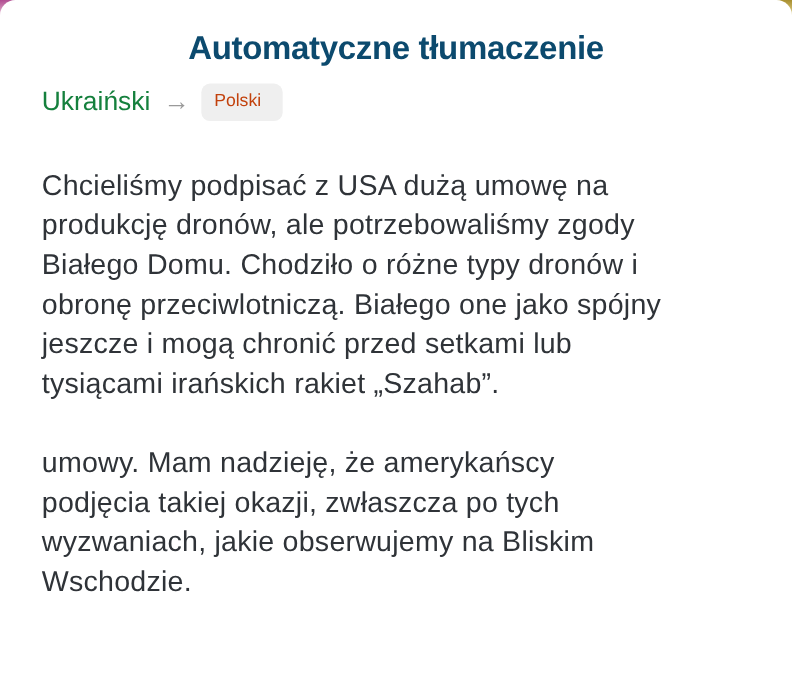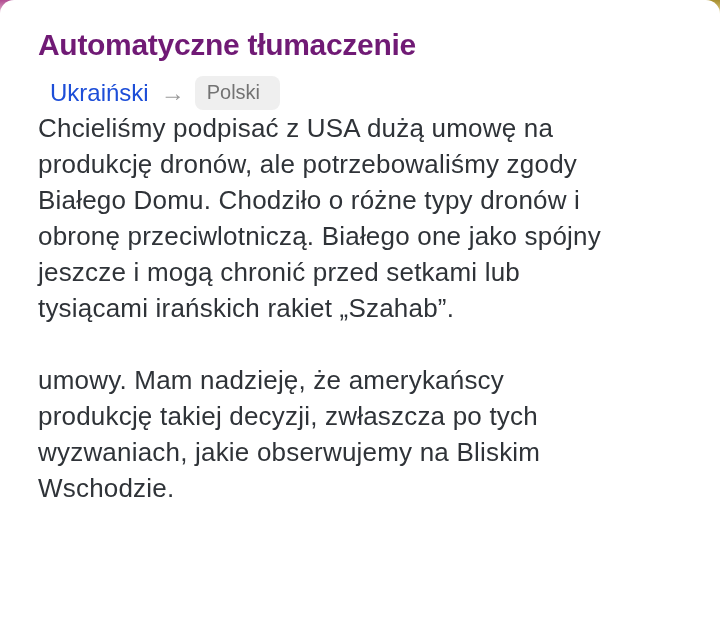--- a/index.html
+++ b/index.html
@@ -43,53 +43,54 @@
     padding: 0 38px;
     box-sizing: border-box;
   }
 
   .page-title {
     margin: 26px 0 0 0;
     font-size: 30px;
     line-height: 38px;
     font-weight: 700;
     letter-spacing: -0.3px;
-    color: #701a75;
+    color: #0c4a6e;
+    text-align: center;
   }
 
   .lang-row {
     margin-top: 12px;
     display: flex;
     align-items: center;
     height: 34px;
     font-size: 24px;
     color: #9a9a9a;
   }
   .lang-source {
-    color: #1d4ed8;
-    margin-left: 12px;
+    color: #15803d;
   }
   .lang-arrow {
     margin: 0 10px 0 12px;
     font-size: 24px;
     color: #9a9a9a;
   }
   .lang-chip {
     background: #efefef;
     border: none;
     border-radius: 8px;
     padding: 3px 20px 5px 12px;
     font-family: inherit;
-    font-size: 20px;
-    color: #737373;
+    font-size: 16px;
+    color: #c2410c;
     line-height: 26px;
     cursor: pointer;
   }
 
   .body-text {
+    margin-top: 40px;
     font-size: 26px;
     line-height: 36px;
     letter-spacing: 0.2px;
     color: #2f3338;
   }
   .para + .para {
     margin-top: 36px;
   }
   .text-line {
     white-space: nowrap;
@@ -117,19 +118,19 @@
       <div class="text-line">Chcieliśmy podpisać z USA dużą umowę na</div>
       <div class="text-line">produkcję dronów, ale potrzebowaliśmy zgody</div>
       <div class="text-line">Białego Domu. Chodziło o różne typy dronów i</div>
       <div class="text-line">obronę przeciwlotniczą. Białego one jako spójny</div>
       <div class="text-line">jeszcze i mogą chronić przed setkami lub</div>
       <div class="text-line">tysiącami irańskich rakiet „Szahab”.</div>
     </div>
 
     <div class="para">
       <div class="text-line">umowy. Mam nadzieję, że amerykańscy</div>
-      <div class="text-line">produkcję takiej decyzji, zwłaszcza po tych</div>
+      <div class="text-line">podjęcia takiej okazji, zwłaszcza po tych</div>
       <div class="text-line">wyzwaniach, jakie obserwujemy na Bliskim</div>
       <div class="text-line">Wschodzie.</div>
     </div>
 
   </div>
 </div>
 
 </body></html>

